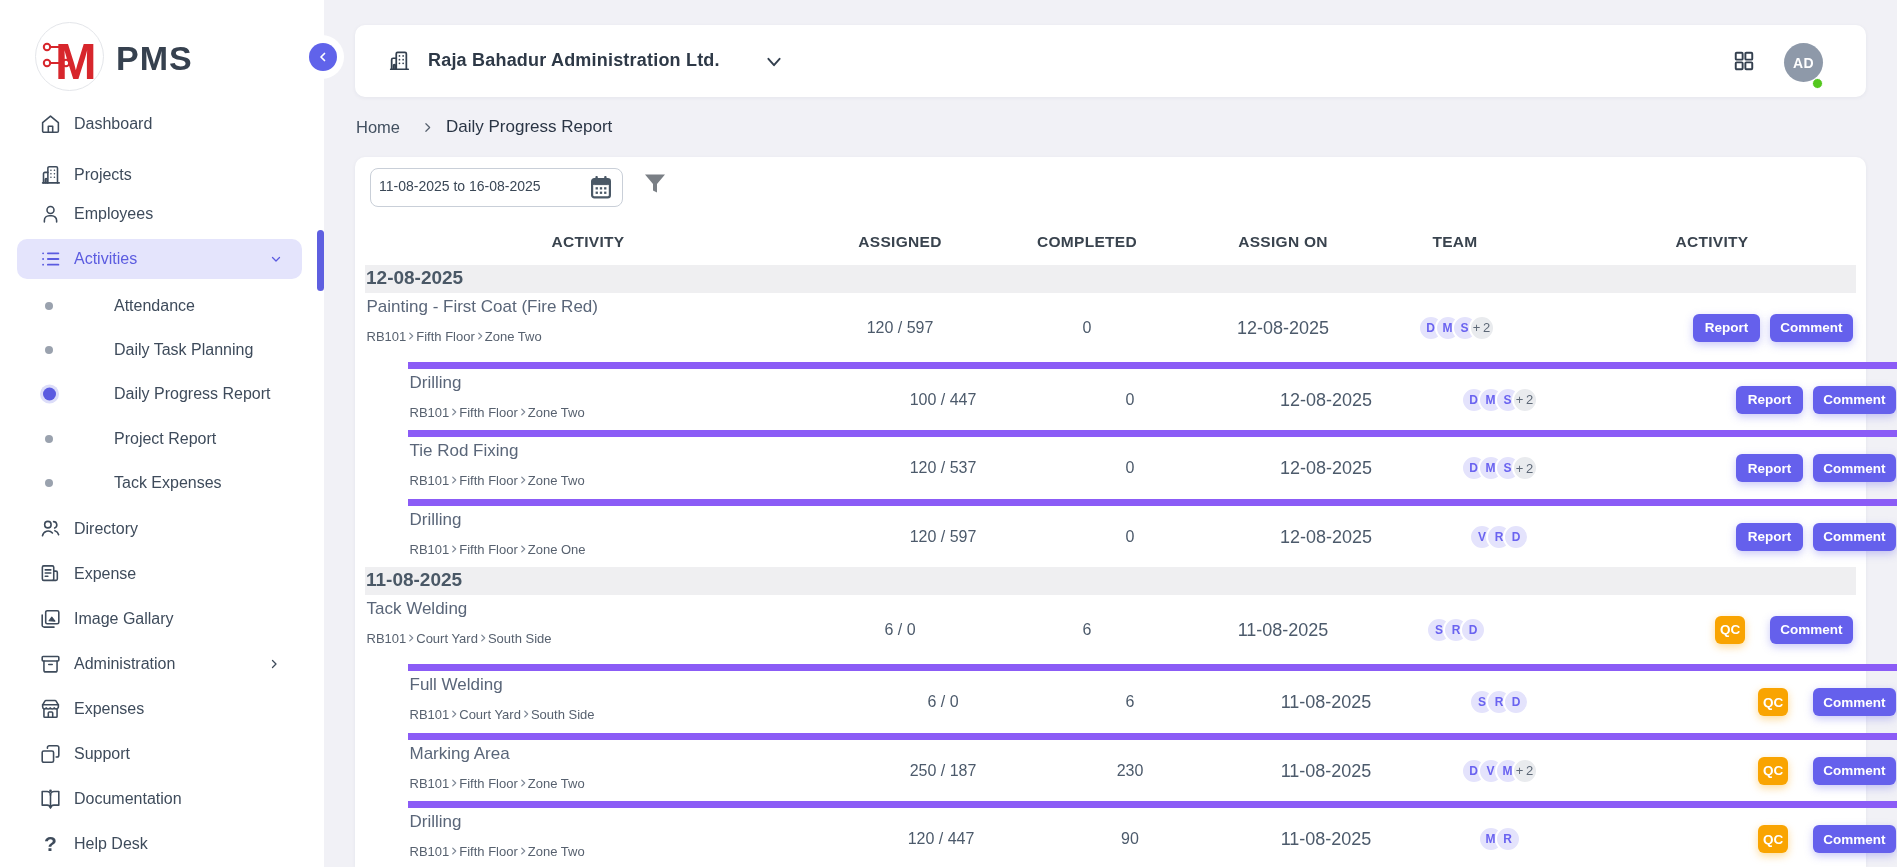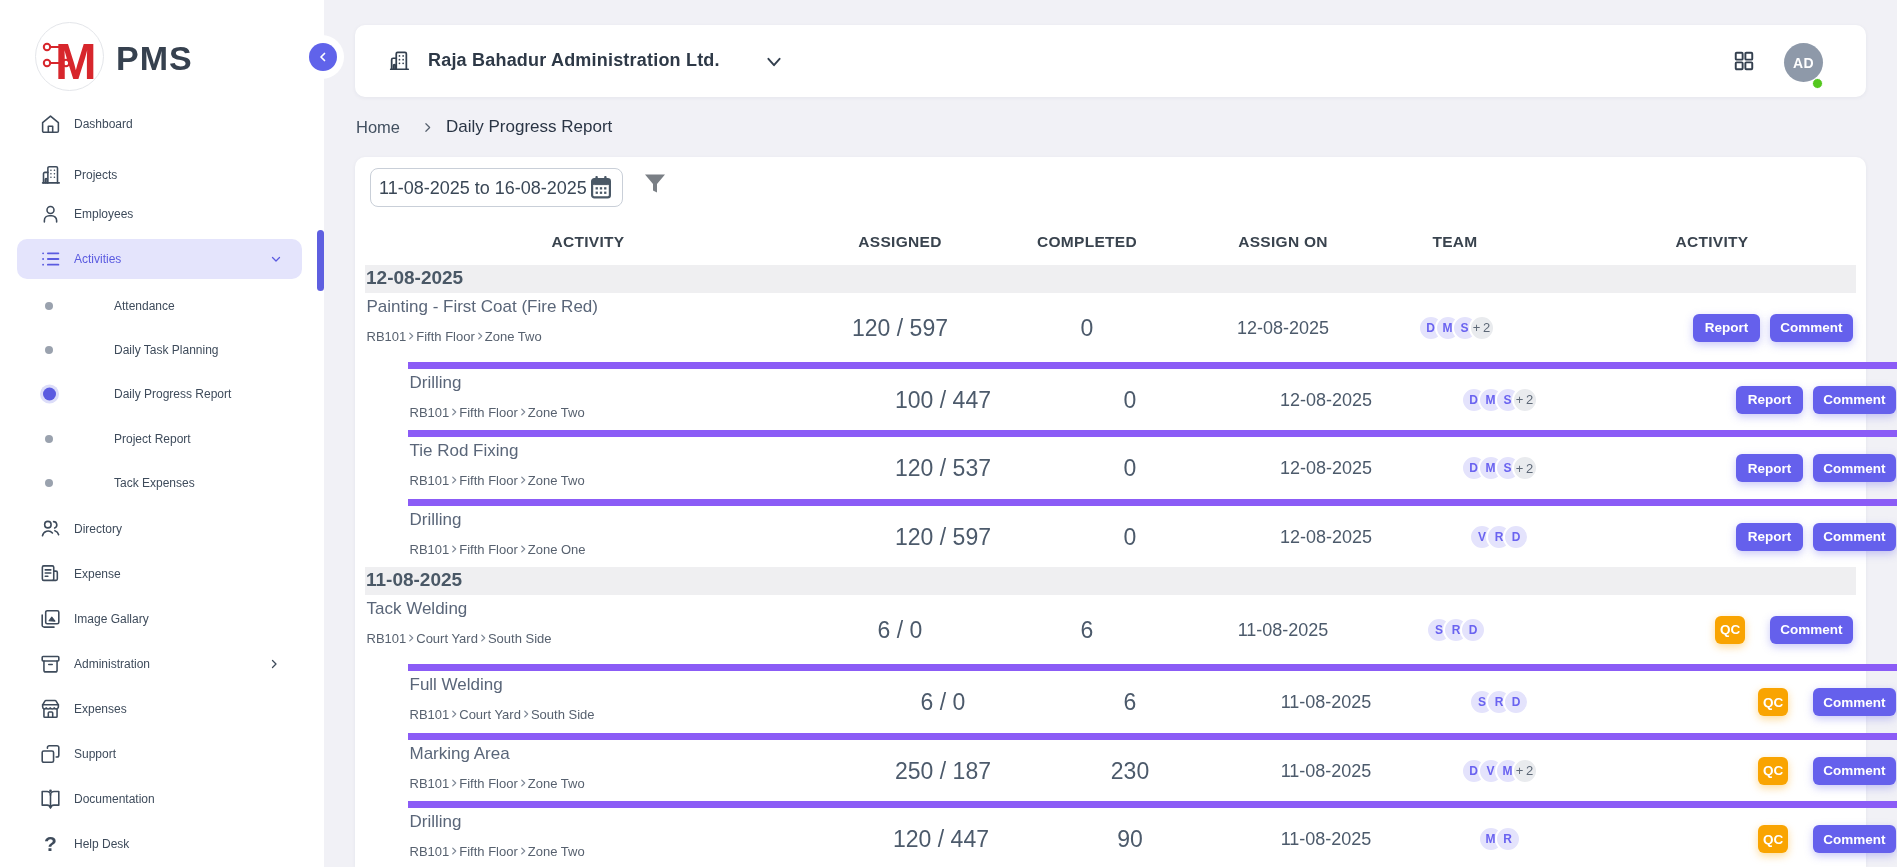--- a/index.html
+++ b/index.html
@@ -7,21 +7,21 @@
   body { background:#F1F1F6; font-family:"Liberation Sans", sans-serif; position:relative; }
   .abs { position:absolute; }
 
   
   .side { position:absolute; left:0; top:0; width:324px; height:867px; background:#fff; }
   .logo-circle { position:absolute; left:35px; top:22px; width:69px; height:69px; border-radius:50%;
     border:1px solid #E4E6EA; background:#fff; }
   .pms { position:absolute; left:116px; top:39px; font-size:34px; font-weight:bold; color:#36414F; letter-spacing:1px;}
   .mi { position:absolute; left:0; width:324px; height:45px; }
   .mi .ic { position:absolute; left:40px; top:50%; transform:translateY(-50%); width:21px; height:21px; }
-  .mi .tx { position:absolute; left:74px; top:50%; transform:translateY(-50%); font-size:12px; font-weight:500; color:#3E4B5B; }
+  .mi .tx { position:absolute; left:74px; top:50%; transform:translateY(-50%); font-size:16px; font-weight:500; color:#3E4B5B; }
   .mi .chev { position:absolute; right:44px; top:50%; transform:translateY(-50%); width:12px; height:12px; }
   .active-pill { position:absolute; left:17px; top:239px; width:285px; height:40px; background:#E4E4FC; border-radius:10px; }
   .sub .dot { position:absolute; left:45px; top:50%; transform:translateY(-50%); width:8px; height:8px; border-radius:50%; background:#9AA2AE; }
   .sub .tx { left:114px; font-weight:500;}
   .sub .dot.on { width:13px; height:13px; background:#5B5BE0; box-shadow:0 0 0 3px #DCDDF9; left:43px;}
   .thumb { position:absolute; left:317px; top:230px; width:7px; height:61px; border-radius:4px; background:#5E5FE0; }
   .collapse-halo { position:absolute; left:300px; top:35px; width:44px; height:44px; border-radius:50%; background:#fff; }
   .collapse-btn { position:absolute; left:309px; top:43px; width:28px; height:28px; border-radius:50%; background:#6063EA;
      color:#fff; display:flex; align-items:center; justify-content:center; }
 
@@ -37,34 +37,34 @@
   
   .crumb1 { position:absolute; left:356px; top:118px; font-size:16.5px; color:#425060; }
   .crumb-sep { position:absolute; left:421px; top:120px; }
   .crumb2 { position:absolute; left:446px; top:117px; font-size:17px; color:#2A3545; }
 
   
   .card { position:absolute; left:355px; top:157px; width:1511px; height:710px; background:#fff; border-radius:10px 10px 0 0;
      box-shadow:0 1px 4px rgba(40,50,80,.06); }
   .dateinput { position:absolute; left:370px; top:168px; width:253px; height:39px; border:1px solid #C9CFD8; border-radius:8px;
      background:#fff; }
-  .dateinput .dtx { position:absolute; left:8px; top:9px; font-size:18px; color:#3A4756; }
+  .dateinput .dtx { position:absolute; left:8px; top:9px; font-size:14px; color:#3A4756; }
   .dateinput svg { position:absolute; left:220px; top:7px; }
 
   
   .th { position:absolute; top:233px; font-size:15.5px; font-weight:bold; color:#39434E; letter-spacing:.3px; transform:translateX(-50%); }
 
   .gbar { position:absolute; left:365px; width:1491px; height:28px; background:#EFEFF1; }
   .gbar span { position:absolute; left:1px; top:2px; font-size:19px; font-weight:bold; color:#4A5866; }
 
   .row { position:absolute; left:365px; width:1491px; height:69px; }
   .row + .row { border-top:7px solid #8b5cf6;margin-left:43px; }
   .rt { position:absolute; left:1.5px; top:4px; font-size:17px; color:#5A6679; }
   .rc { position:absolute; left:1.5px; top:36px; font-size:13px; color:#57616F; }
-  .va { position:absolute; transform:translate(-50%,-50%); top:50%; font-size:23px; color:#4C5A6B; }
+  .va { position:absolute; transform:translate(-50%,-50%); top:50%; font-size:16px; color:#4C5A6B; }
   .va.vd { font-size:18px; }
   .av { position:absolute; top:0; width:26px; height:26px; border-radius:50%; background:#E4E3FC; color:#6A63F0;
      font-size:12px; font-weight:bold; display:flex; align-items:center; justify-content:center; border:2px solid #fff; }
   .av.g { background:#E9EBEE; color:#5D6877; font-weight:normal; font-size:13px;}
   .btn { position:absolute; top:50%; transform:translateY(-50%); height:28px; border-radius:6px; color:#fff; font-size:13.5px;
      font-weight:bold; display:flex; align-items:center; justify-content:center; }
   .btn.rep { left:1328px; width:67px; background:#6560EC; box-shadow:0 3px 8px rgba(101,96,236,.35);}
   .btn.com { left:1405px; width:83px; background:#6560EC; box-shadow:0 3px 8px rgba(101,96,236,.35);}
   .btn.qc  { left:1350px; width:30px; background:#F9A401; box-shadow:0 3px 8px rgba(249,164,1,.4);}
 </style>

